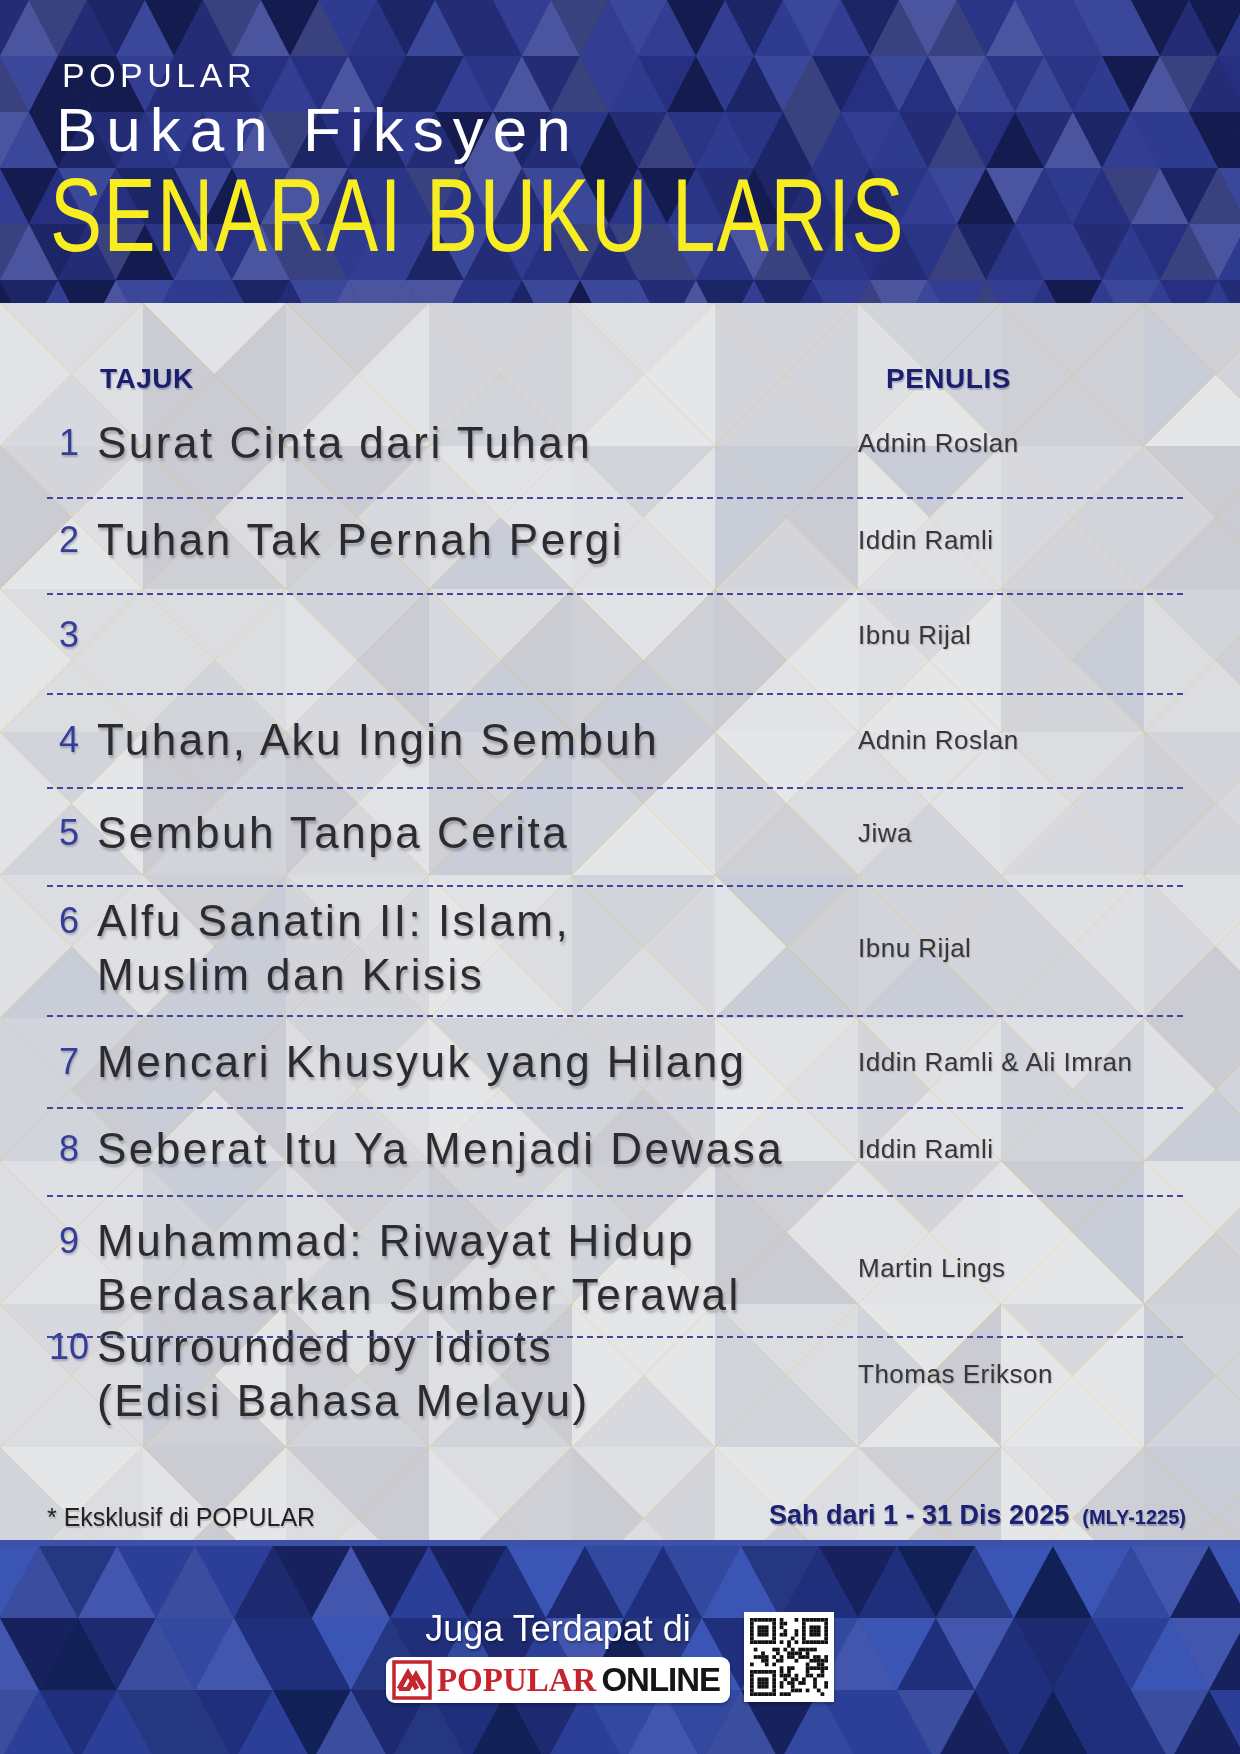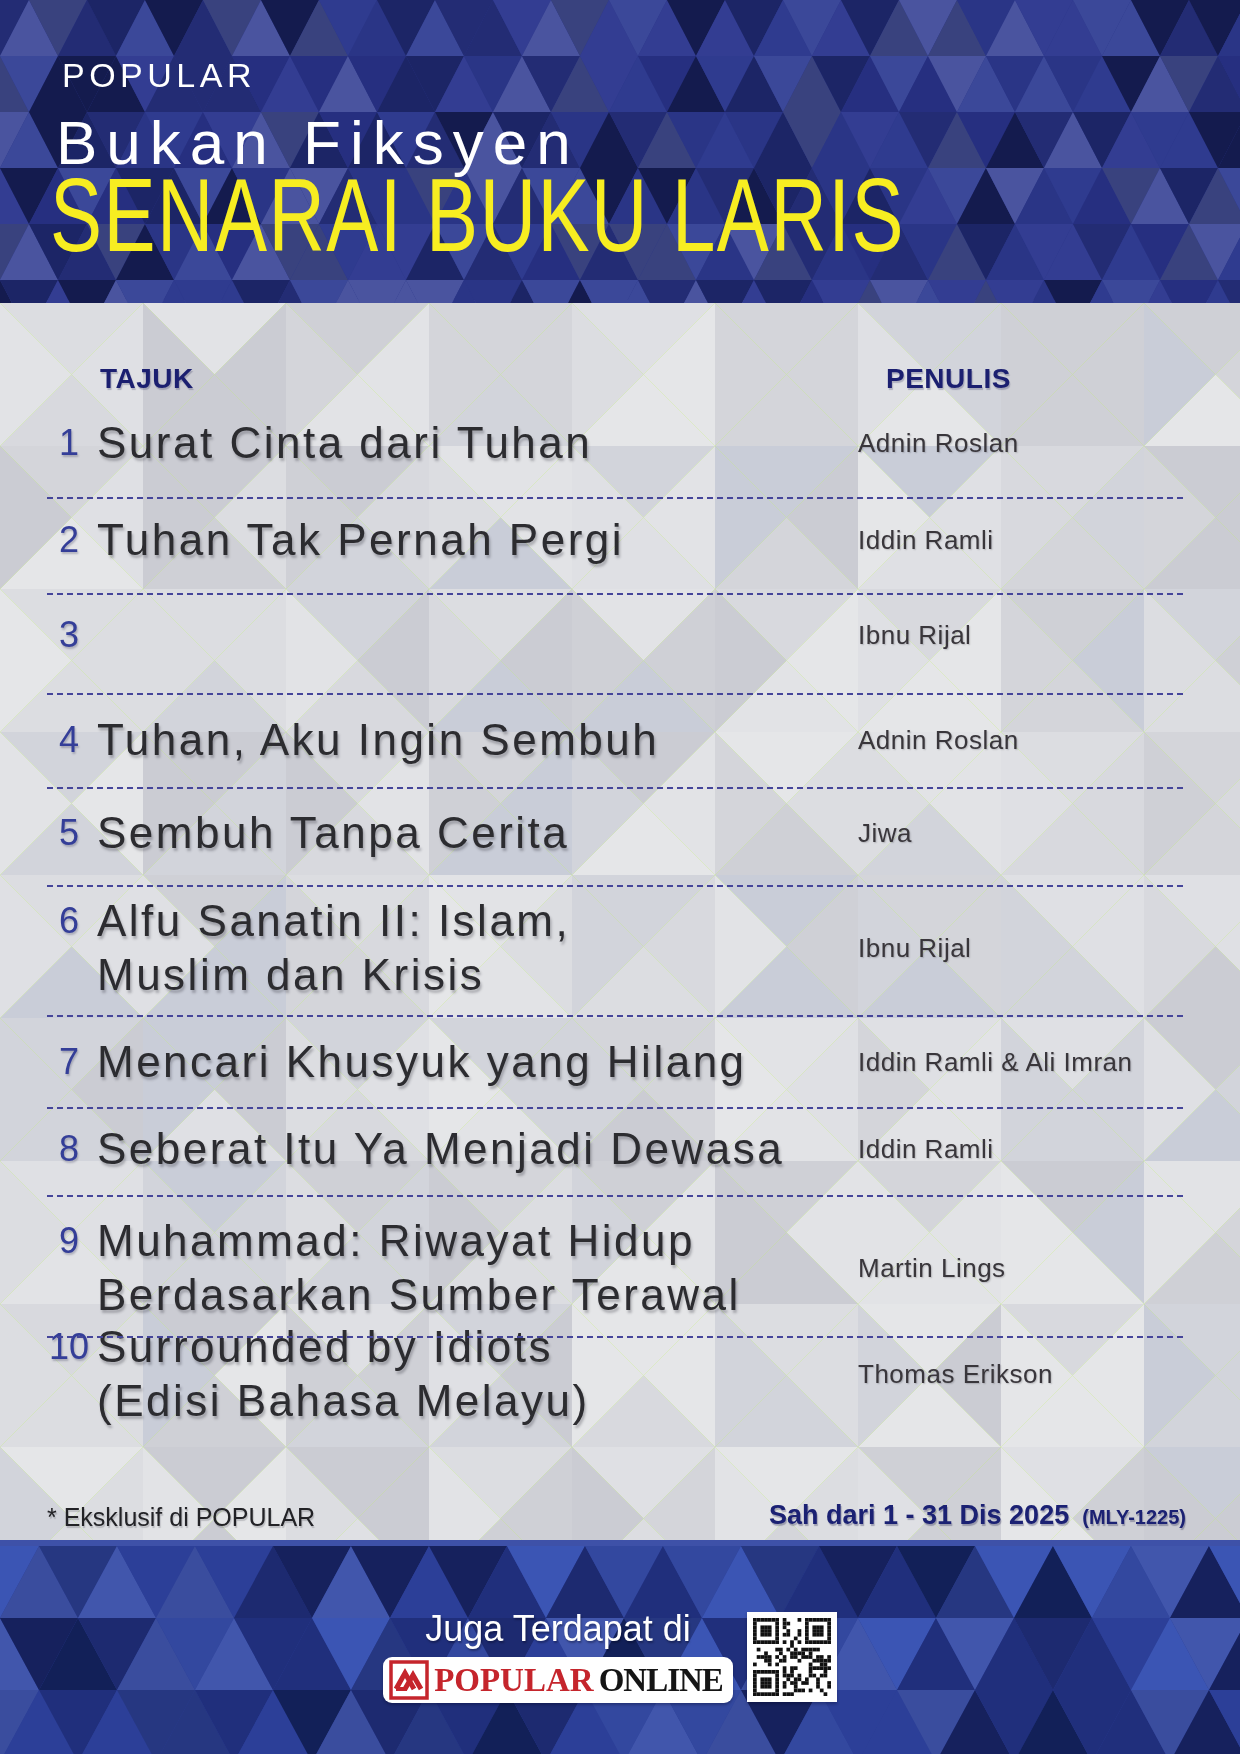--- a/index.html
+++ b/index.html
@@ -5,28 +5,28 @@
   html,body{margin:0;padding:0;background:#888;}
   .page{position:relative;width:1240px;height:1754px;overflow:hidden;background:#d5d6da;
         font-family:"Liberation Sans",sans-serif;}
   .pattern{position:absolute;left:0;top:0;}
 
   
   .hero{position:absolute;left:0;top:0;width:1240px;height:303px;background:#2c3789;
         border-bottom:3px solid #414b9d;box-sizing:border-box;}
   .hero-brand{position:absolute;left:62px;top:56px;font-size:34px;letter-spacing:4.5px;
               color:#ffffff;font-weight:400;}
-  .hero-category{position:absolute;left:56px;top:107px;font-size:62px;letter-spacing:9px;
+  .hero-category{position:absolute;left:56px;top:94px;font-size:62px;letter-spacing:9px;
                  color:#ffffff;font-weight:400;}
   .hero-title{position:absolute;left:50px;top:156px;font-size:104px;letter-spacing:2px;
               color:#f7ed21;font-weight:400;transform:scaleX(0.75);transform-origin:left top;
               white-space:nowrap;}
 
   
-  .list{position:absolute;left:0;top:303px;width:1240px;height:1237px;background:#bef264;}
+  .list{position:absolute;left:0;top:303px;width:1240px;height:1237px;background:#eab308;}
   .col-header{position:absolute;top:60px;font-size:28px;font-weight:bold;color:#1b1f70;
               letter-spacing:0.5px;text-shadow:1px 1.5px 1px rgba(30,30,80,0.25);}
   .col-title{left:100px;}
   .col-author{left:886px;}
 
   .book-row{position:absolute;left:44px;right:48px;display:flex;align-items:flex-start;}
   .row-num{width:50px;text-align:center;font-size:36px;line-height:54px;color:#343e98;
            text-shadow:1px 2px 2px rgba(20,20,60,0.25);flex:0 0 auto;}
   .row-title{margin-left:3px;font-size:44px;line-height:54px;letter-spacing:2.5px;
              color:#2c2c30;white-space:pre-line;text-shadow:1.5px 2.5px 2.5px rgba(30,30,40,0.28);}
@@ -46,21 +46,21 @@
   .band{position:absolute;left:0;top:1540px;width:1240px;height:214px;background:#2c3f97;
         border-top:6px solid #3e51a8;box-sizing:border-box;}
   .band-content{position:absolute;left:0;top:62px;width:1220px;display:flex;
                 justify-content:center;align-items:flex-start;gap:14px;}
   .band-text{display:flex;flex-direction:column;align-items:center;gap:7px;}
   .band-tagline{font-size:36px;color:#ffffff;text-shadow:1px 2px 2px rgba(0,0,20,0.35);}
   .logo-chip{display:flex;align-items:center;background:#ffffff;border-radius:9px;
              padding:3px 10px 3px 6px;gap:5px;box-shadow:0 2px 3px rgba(0,0,30,0.3);}
   .logo-brand{font-family:"Liberation Serif",serif;font-weight:bold;font-size:33px;
               color:#c5252c;letter-spacing:0;line-height:40px;}
-  .logo-suffix{font-family:Liberation Serif, serif;font-weight:bold;font-size:33px;
+  .logo-suffix{font-family:Liberation Sans, sans-serif;font-weight:bold;font-size:33px;
                color:#151515;letter-spacing:-1px;line-height:40px;}
   .qr-box{background:#ffffff;padding:6px;width:78px;height:78px;margin-top:4px;
           box-shadow:0 2px 3px rgba(0,0,30,0.3);}
 </style>
 </head>
 <body>
 
 <div class="page">
 
   <header class="hero">

